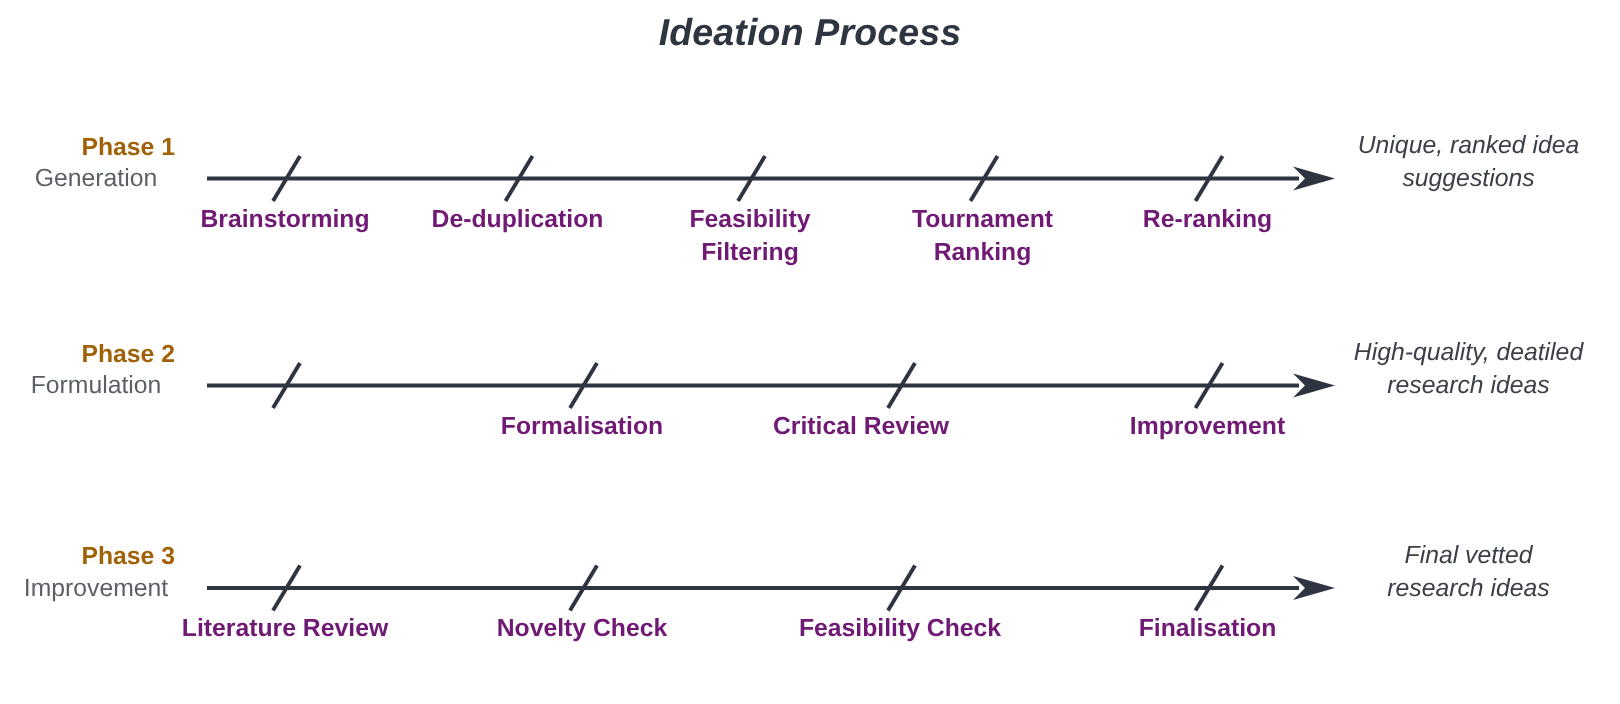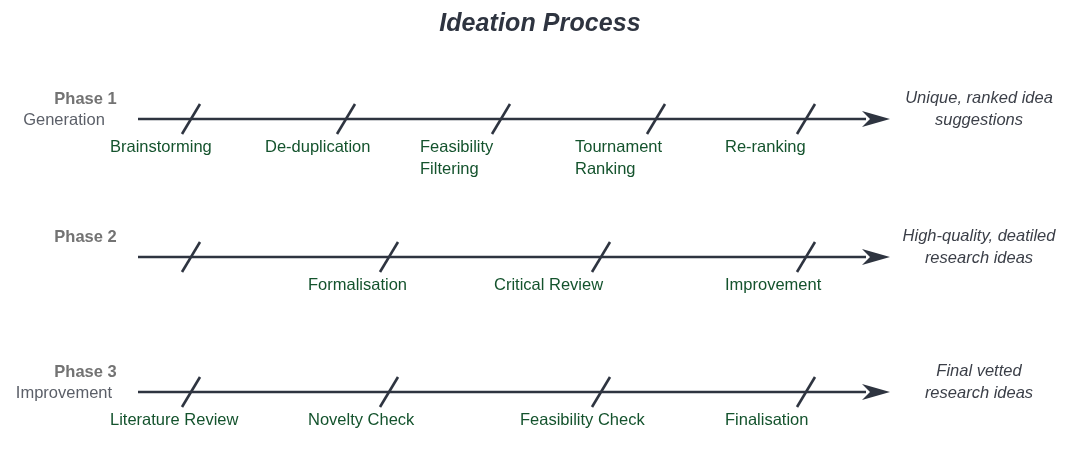--- a/index.html
+++ b/index.html
@@ -49,21 +49,21 @@
     left: 0px;
     top: 6px;
     width: 128px;
     text-align: center;
     line-height: 1.28;
   }
   .phase-label .ph-title {
     display: block;
     font-size: 16.5px;
     font-weight: bold;
-    color: #737373;
+    color: #a16207;
     padding-left: 43px;
   }
   .phase-label .ph-sub {
     display: block;
     font-size: 16.5px;
     font-weight: normal;
     color: #5b5f68;
   }
 
   
@@ -83,24 +83,26 @@
     top: 54px;
     width: 760px;
     height: 66px;
   }
   .step-label {
     position: absolute;
     top: 0;
     transform: translateX(-50%);
     width: 160px;
     margin-left: 0;
-    font-size: 16.5px;
-    color: #14532d;
+    text-align: center;
+    font-size: 16.5px;
+    color: #701a75;
     line-height: 1.32;
     white-space: pre-line;
+    font-weight: bold;
   }
 
   
   .outcome {
     position: absolute;
     left: 880px;
     top: 4px;
     width: 198px;
     text-align: center;
     font-style: italic;
@@ -144,20 +146,21 @@
 Ranking</div>
       <div class="step-label" style="left:675px">Re-ranking</div>
     </div>
     <div class="outcome">Unique, ranked idea
 suggestions</div>
   </div>
 
   <div class="phase-row r2">
     <div class="phase-label">
       <span class="ph-title">Phase 2</span>
+      <span class="ph-sub">Formulation</span>
     </div>
     <div class="axis">
       <svg width="760" height="120" viewBox="0 0 760 120">
         <line x1="8" y1="37" x2="736" y2="37" stroke="#2e3440" stroke-width="2.6"></line>
         <polygon points="732,29 760,37 732,45 740,37" fill="#2e3440"></polygon>
         <g>
           <line x1="52" y1="52" x2="70" y2="22" stroke="#2e3440" stroke-width="2.6"></line>
           <line x1="250" y1="52" x2="268" y2="22" stroke="#2e3440" stroke-width="2.6"></line>
           <line x1="462" y1="52" x2="480" y2="22" stroke="#2e3440" stroke-width="2.6"></line>
           <line x1="667" y1="52" x2="685" y2="22" stroke="#2e3440" stroke-width="2.6"></line>

